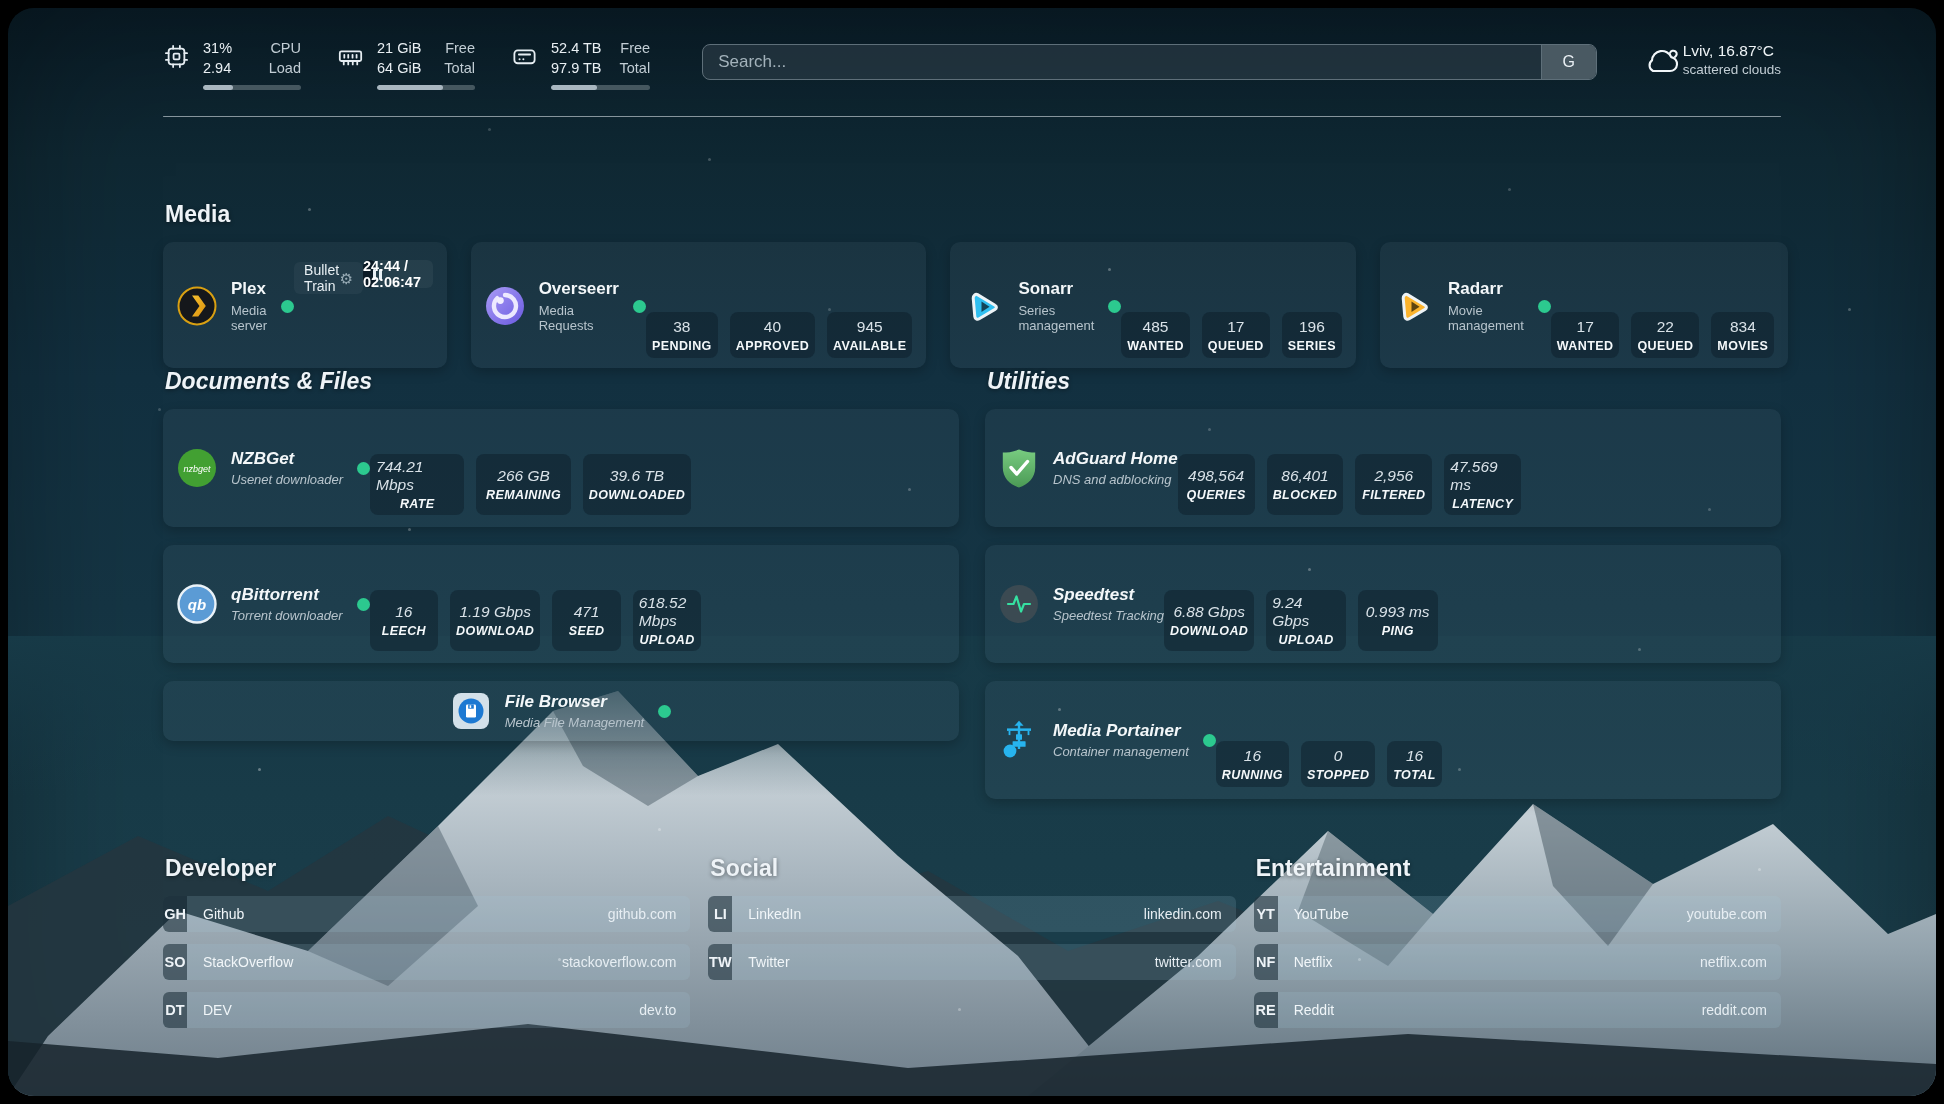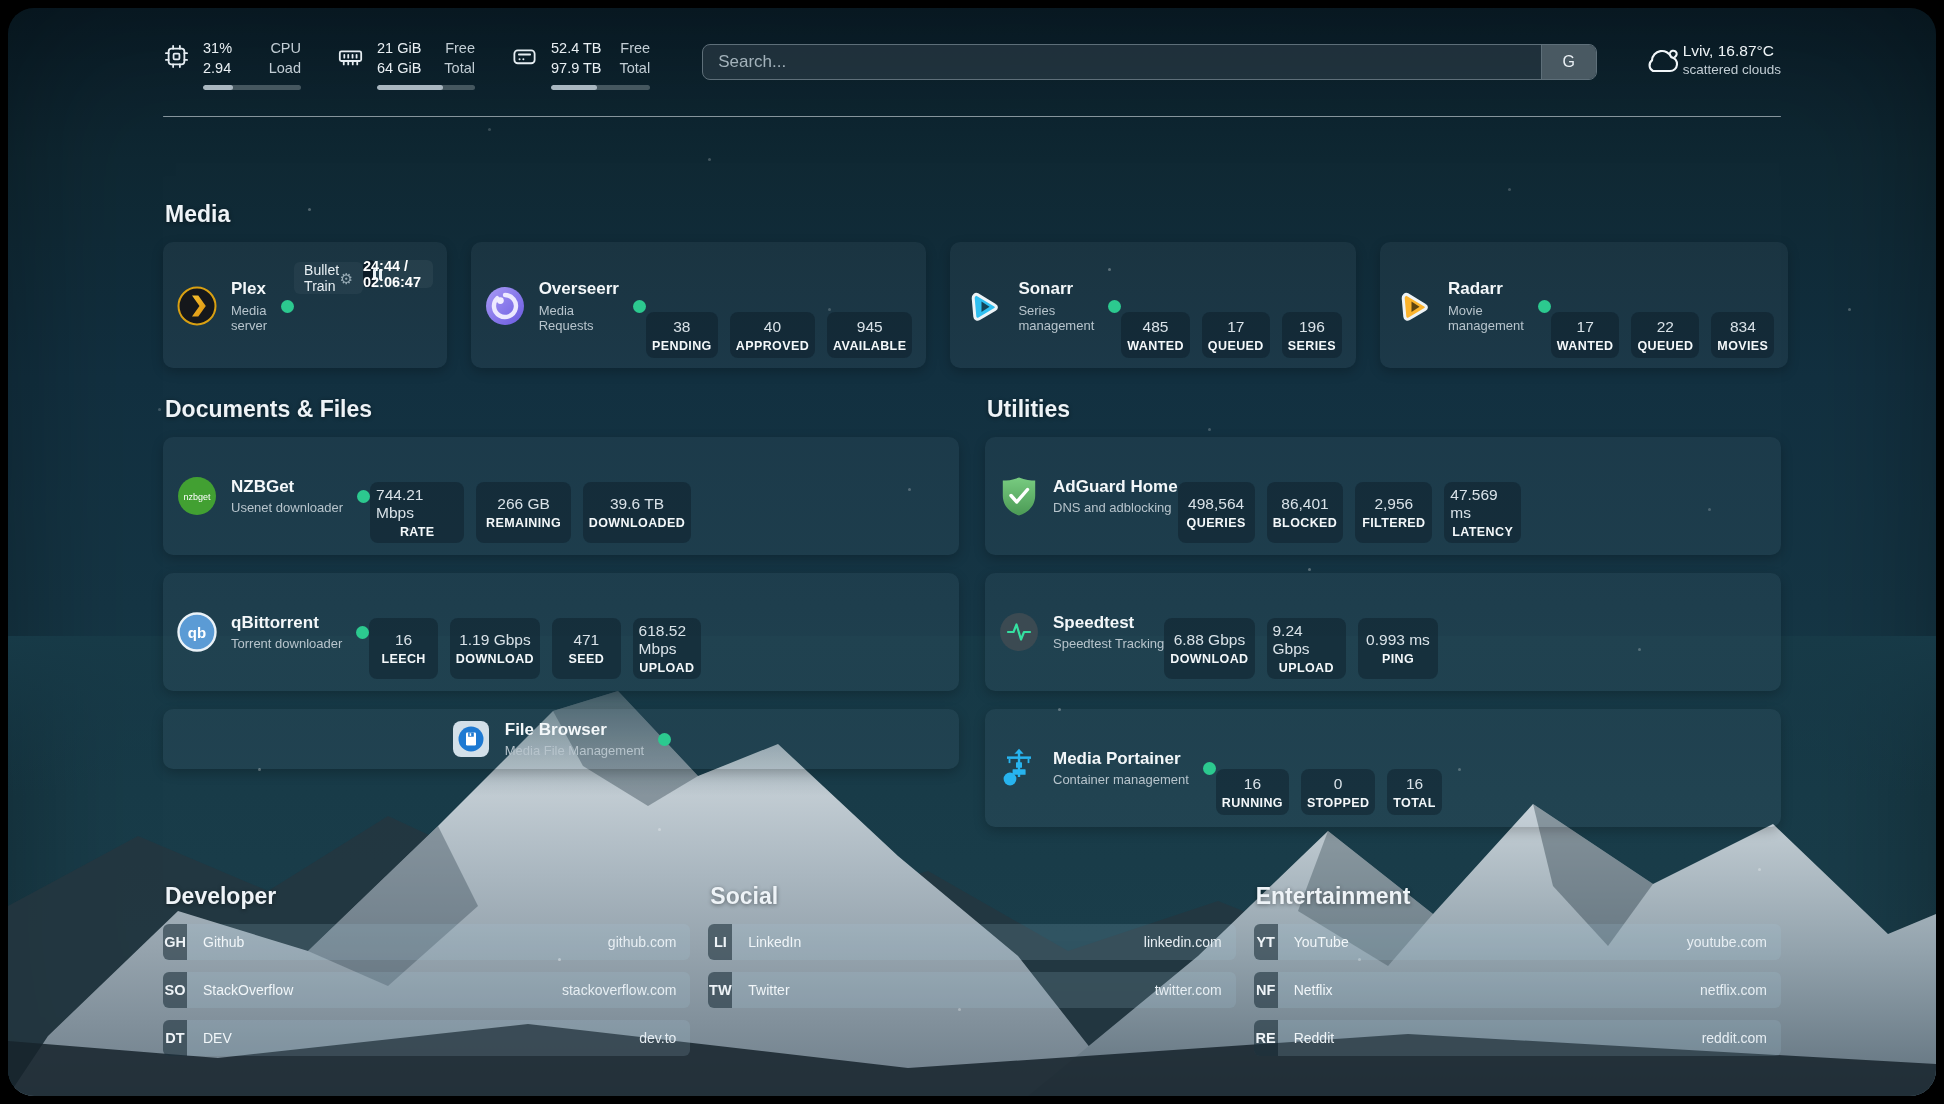--- a/index.html
+++ b/index.html
@@ -53,21 +53,21 @@
   .weather-icon{width:40px;height:32px;}
   .weather-line1{font-size:15.5px;color:#eef3f6;}
   .weather-line2{font-size:13.5px;color:#c2cdd4;margin-top:2px;}
   .divider{margin-top:26px;height:1.5px;background:rgba(235,243,247,.55);border-radius:1px;}
 
   
   h2.sec-title{margin:0 0 14px 2px;font-size:23px;font-weight:700;color:#eef3f7;
     text-shadow:0 1px 4px rgba(0,0,0,.45);}
   .section-media{margin-top:84px;}
   .media-grid{display:grid;grid-template-columns:repeat(4,1fr);gap:24px;}
-  .two-col{margin-top:28px;display:grid;grid-template-columns:1fr 1fr;gap:26px;align-items:start;}
+  .two-col{display:grid;grid-template-columns:1fr 1fr;gap:26px;align-items:start;font-style:italic;}
   .col-cards{display:flex;flex-direction:column;gap:18px;}
   .links-grid{margin-top:56px;display:grid;grid-template-columns:1fr 1fr 1fr;gap:18px;align-items:start;}
 
   
   .card{background:rgba(196,226,240,.055);border-radius:10px;padding:12px 14px;
     display:flex;flex-direction:row;box-sizing:border-box;cursor:pointer;
     box-shadow:0 4px 12px rgba(0,0,0,.22);}
   .media-card{height:126px;padding-bottom:10px;}
   .util-card{height:118px;}
   .slim-card{height:60px;justify-content:center;padding-top:8px;padding-bottom:8px;}

